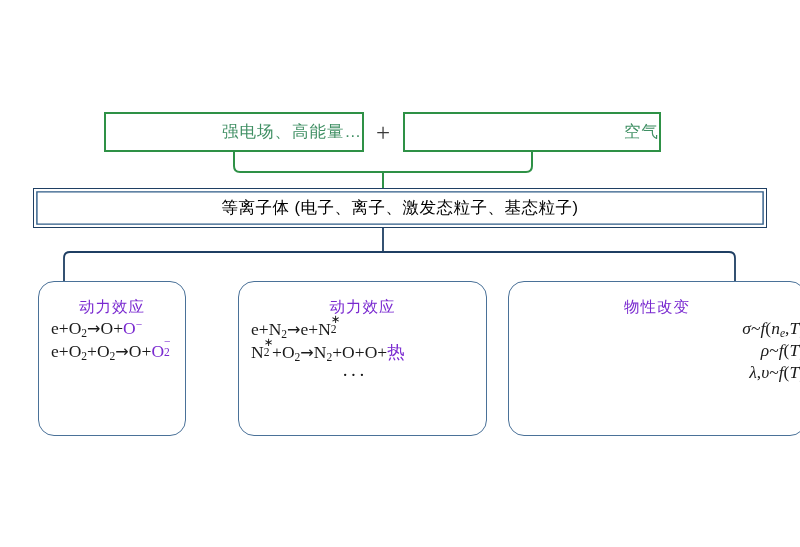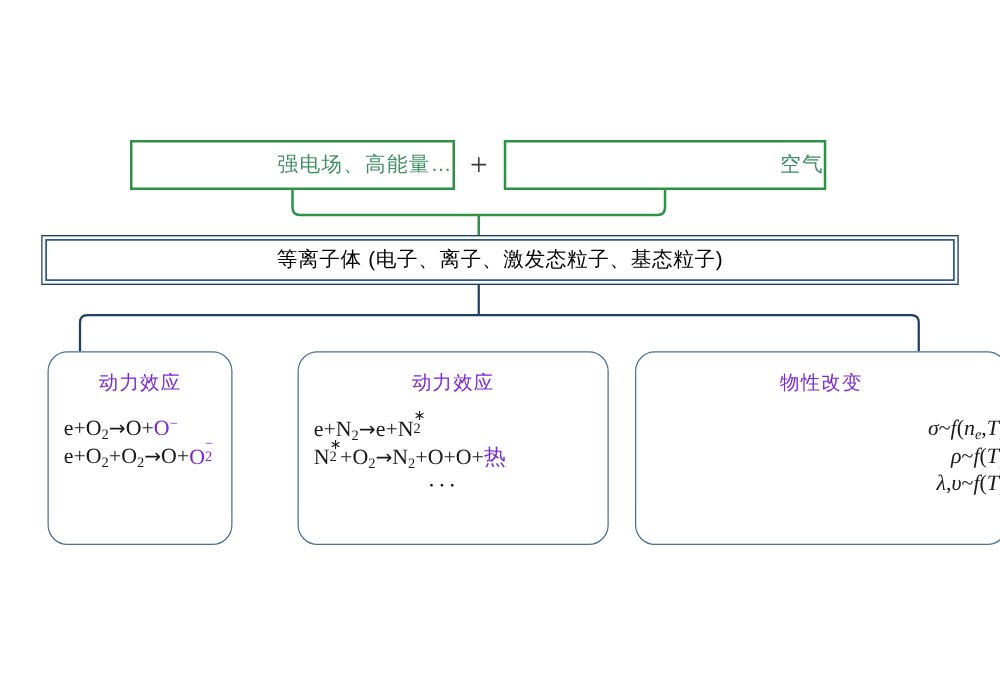--- a/index.html
+++ b/index.html
@@ -79,21 +79,20 @@
 
   .box-title {
     color: #7a2ad0;
     font-size: 15.5px;
     letter-spacing: 1px;
     white-space: nowrap;
     line-height: 1.2;
   }
 
   .formula-block {
-    margin-top: 14px;
     font-family: "Liberation Serif", serif;
     color: #1a1a1a;
     font-size: 17.5px;
     line-height: 1.28;
   }
   .formula-block.left-align { text-align: left; padding-left: 12px; }
   .formula-block.center-align { text-align: right; }
 
   .fml { white-space: nowrap; }
   .purple { color: #7a2ad0; }

